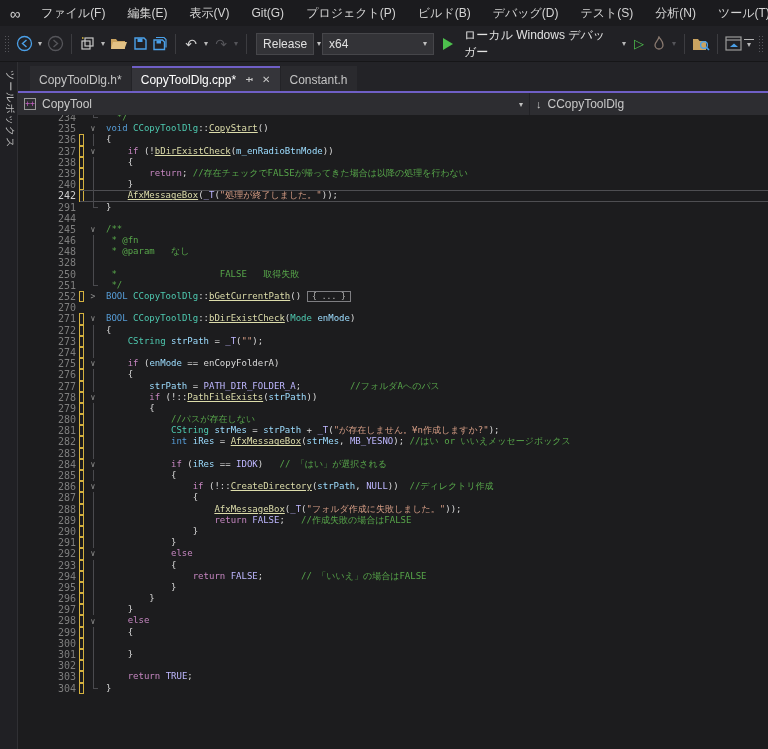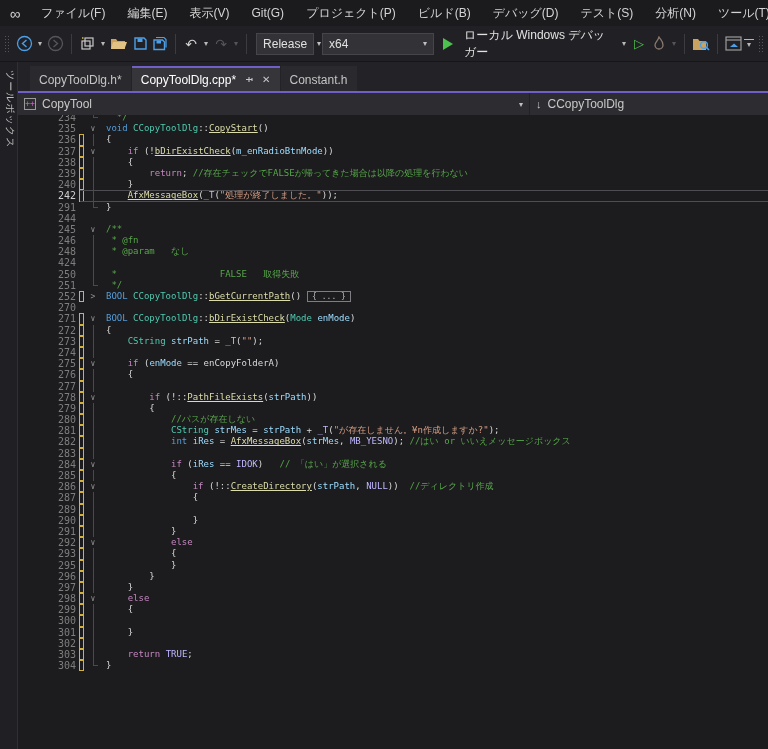--- a/index.html
+++ b/index.html
@@ -336,21 +336,21 @@
               <div class="bp"></div>
               <div class="num">248</div>
               <div class="barcell"></div>
               <div class="foldcell">
                 <div class="oline"></div>
               </div>
               <div class="codecell"><span class="s-c"> * @param   なし</span></div>
             </div>
             <div class="row">
               <div class="bp"></div>
-              <div class="num">424</div>
+              <div class="num">328</div>
               <div class="barcell"></div>
               <div class="foldcell">
                 <div class="oline"></div>
               </div>
             </div>
             <div class="row">
               <div class="bp"></div>
               <div class="num">250</div>
               <div class="barcell"></div>
               <div class="foldcell">
@@ -447,20 +447,21 @@
             </div>
             <div class="row">
               <div class="bp"></div>
               <div class="num">277</div>
               <div class="barcell">
                 <div class="cbar"></div>
               </div>
               <div class="foldcell">
                 <div class="oline"></div>
               </div>
+              <div class="codecell"><span class="s-d">        </span><span class="s-v">strPath</span><span class="s-d"> = </span><span class="s-m">PATH_DIR_FOLDER_A</span><span class="s-d">;         </span><span class="s-c">//フォルダAへのパス</span></div>
             </div>
             <div class="row">
               <div class="bp"></div>
               <div class="num">278</div>
               <div class="barcell">
                 <div class="cbar"></div>
               </div>
               <div class="foldcell">∨</div>
               <div class="codecell"><span class="s-d">        </span><span class="s-ctl">if</span><span class="s-d"> (!::</span><span class="s-f">PathFileExists</span><span class="s-d">(</span><span class="s-v">strPath</span><span class="s-d">))</span></div>
             </div>
@@ -554,27 +555,39 @@
               <div class="barcell">
                 <div class="cbar"></div>
               </div>
               <div class="foldcell">
                 <div class="oline"></div>
               </div>
               <div class="codecell"><span class="s-d">                {</span></div>
             </div>
             <div class="row">
               <div class="bp"></div>
+              <div class="num">288</div>
+              <div class="barcell">
+                <div class="cbar"></div>
+              </div>
+              <div class="foldcell">
+                <div class="oline"></div>
+              </div>
+              <div class="codecell"><span class="s-d">                    </span><span class="s-f">AfxMessageBox</span><span class="s-d">(</span><span class="s-m">_T</span><span class="s-d">(</span><span class="s-s">"フォルダ作成に失敗しました。"</span><span class="s-d">));</span></div>
+            </div>
+            <div class="row">
+              <div class="bp"></div>
               <div class="num">289</div>
               <div class="barcell">
                 <div class="cbar"></div>
               </div>
               <div class="foldcell">
                 <div class="oline"></div>
               </div>
+              <div class="codecell"><span class="s-d">                    </span><span class="s-ctl">return</span><span class="s-d"> </span><span class="s-m">FALSE</span><span class="s-d">;   </span><span class="s-c">//作成失敗の場合はFALSE</span></div>
             </div>
             <div class="row">
               <div class="bp"></div>
               <div class="num">290</div>
               <div class="barcell">
                 <div class="cbar"></div>
               </div>
               <div class="foldcell">
                 <div class="oline"></div>
               </div>
@@ -603,20 +616,31 @@
             <div class="row">
               <div class="bp"></div>
               <div class="num">293</div>
               <div class="barcell">
                 <div class="cbar"></div>
               </div>
               <div class="foldcell">
                 <div class="oline"></div>
               </div>
               <div class="codecell"><span class="s-d">            {</span></div>
+            </div>
+            <div class="row">
+              <div class="bp"></div>
+              <div class="num">294</div>
+              <div class="barcell">
+                <div class="cbar"></div>
+              </div>
+              <div class="foldcell">
+                <div class="oline"></div>
+              </div>
+              <div class="codecell"><span class="s-d">                </span><span class="s-ctl">return</span><span class="s-d"> </span><span class="s-m">FALSE</span><span class="s-d">;       </span><span class="s-c">// 「いいえ」の場合はFALSE</span></div>
             </div>
             <div class="row">
               <div class="bp"></div>
               <div class="num">295</div>
               <div class="barcell">
                 <div class="cbar"></div>
               </div>
               <div class="foldcell">
                 <div class="oline"></div>
               </div>

